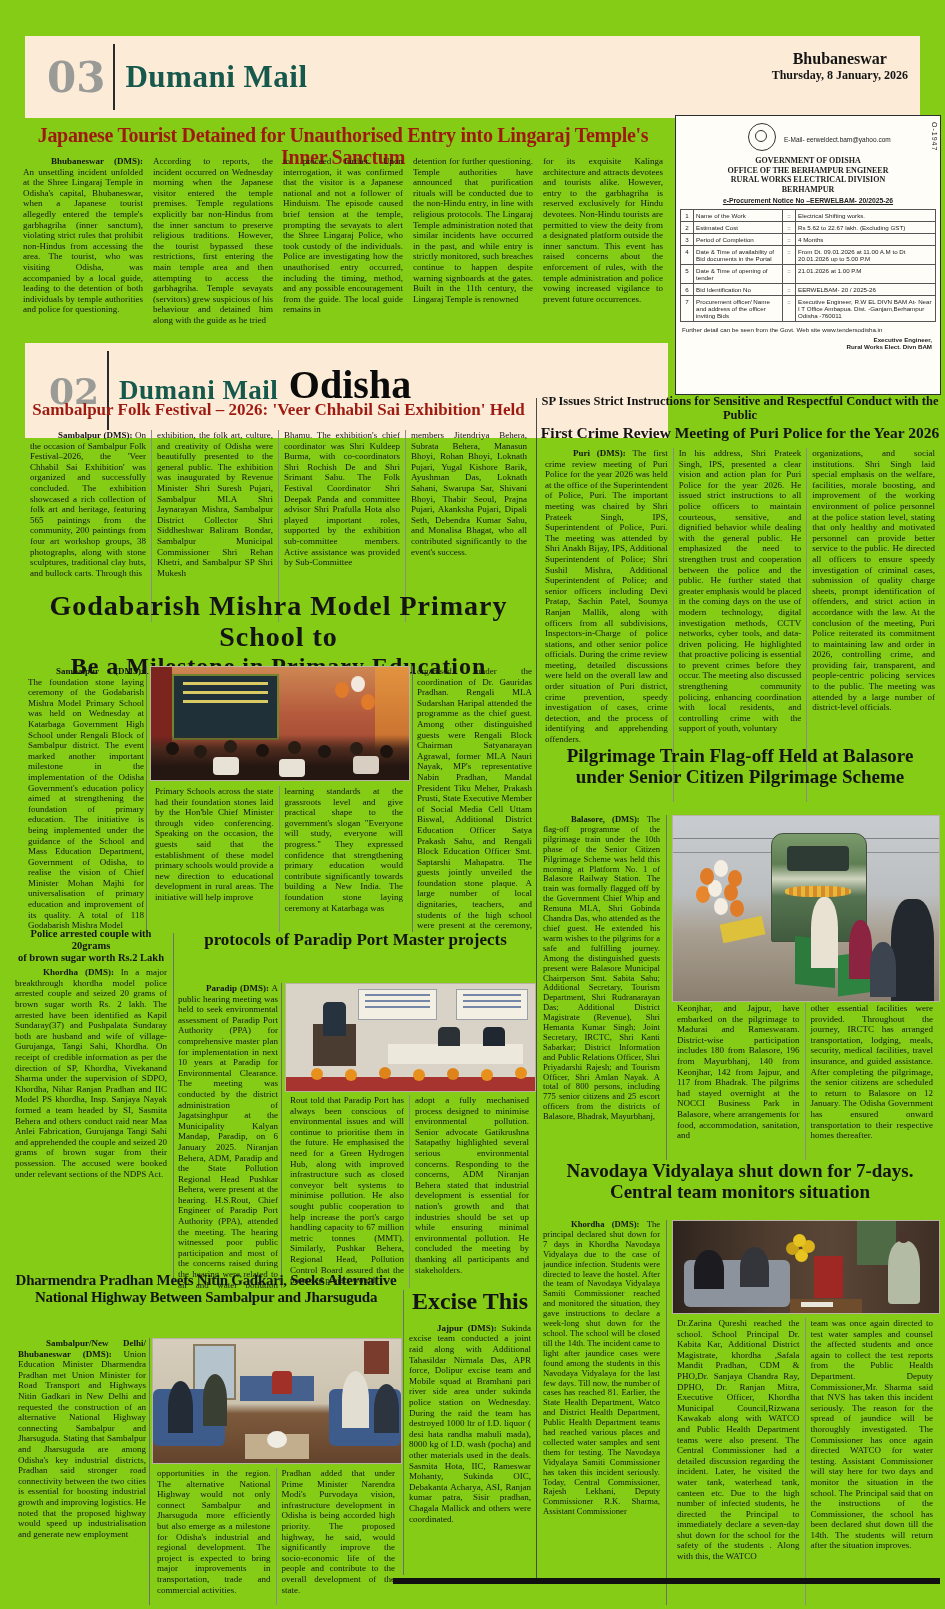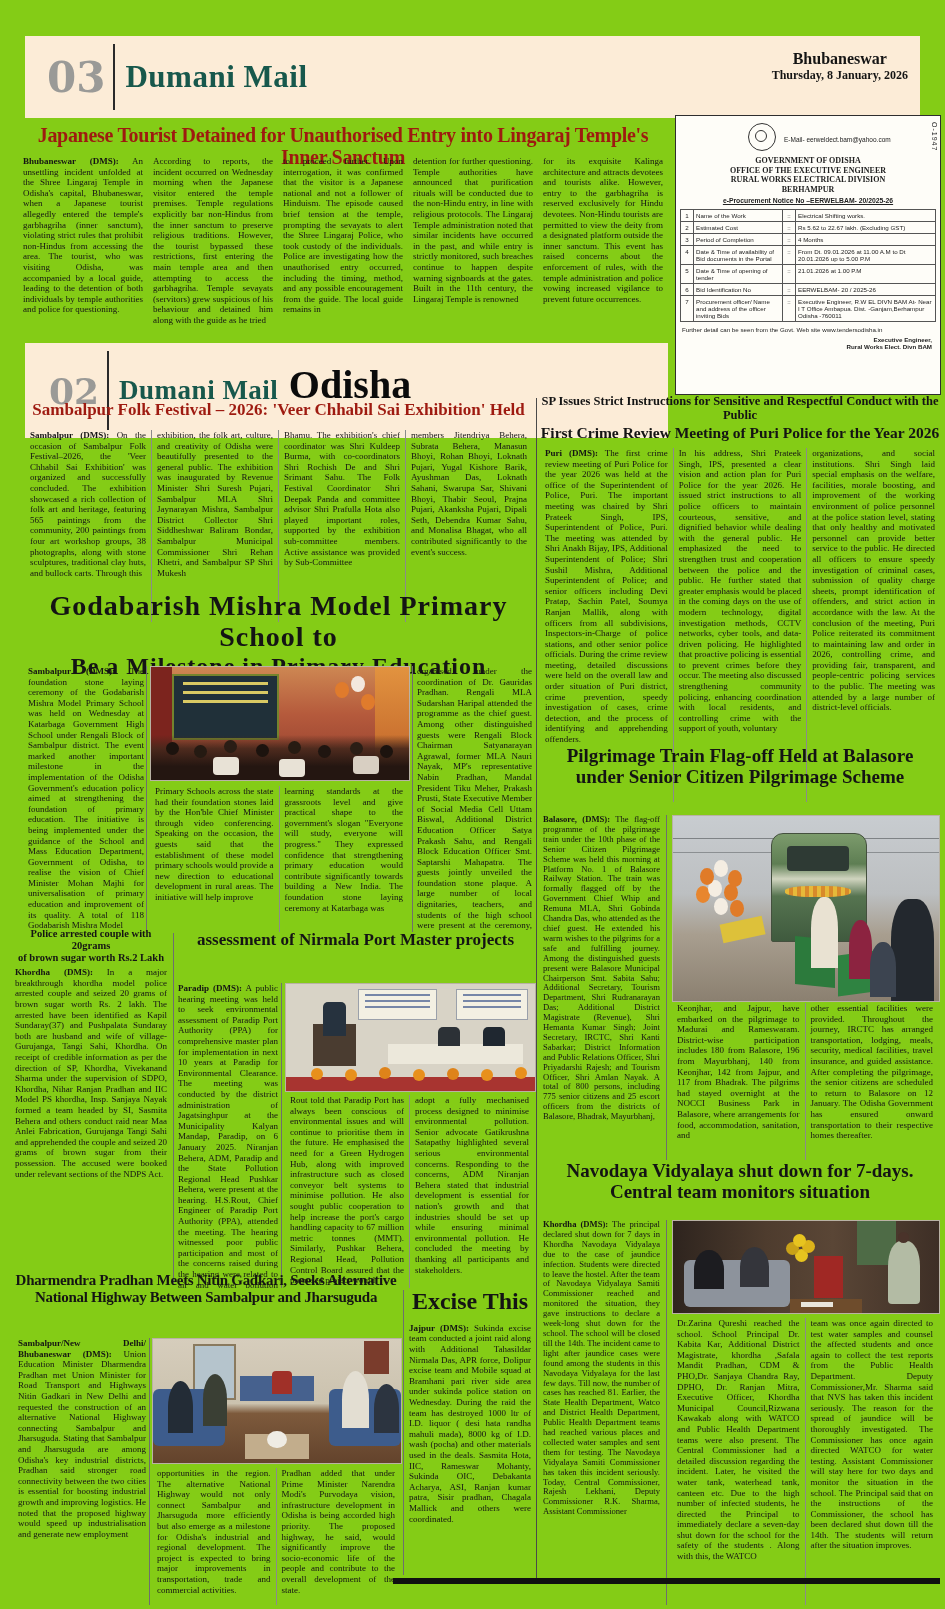--- a/index.html
+++ b/index.html
@@ -14,21 +14,21 @@
   .paper-title{position:absolute;text-align:center;font-family:"DejaVu Serif",serif;
                font-weight:900;font-style:italic;color:#0b0b0b;letter-spacing:3px;}
   .mast-right{position:absolute;right:12px;top:14px;text-align:center;font-weight:bold;}
   .section-name{position:absolute;font-weight:bold;color:#0b0b0b;}
   
   .hl{font-weight:bold;text-align:center;line-height:1.12;}
   .red{color:#9e1a10;}
   
   .bt{font-size:9px;line-height:10.6px;text-align:justify;overflow:hidden;}
   .bt-sm{font-size:8.6px;line-height:9.9px;}
-  .dl{font-weight:bold;}
+  .dl{font-weight:bold;margin-left:28px;}
   .cols{display:flex;height:100%;}
   .col{flex:1;padding:0 5px;overflow:hidden;}
   .rules > .col + .col{border-left:1px solid #8b8b8b;}
   .vr{position:absolute;width:1px;background:#6e6e6e;}
   .hbar{position:absolute;height:6px;background:#101010;}
   
   .photo{position:absolute;overflow:hidden;background:#bbb;border:1px solid #b9b2a4;}
   .photo div{position:absolute;}
   .ph-god{background:linear-gradient(180deg,#cd8752 0%,#b55a3c 42%,#8e3a2c 100%);}
   .ph-god .banner{left:8%;top:6%;width:40%;height:55%;background:#203039;border:2px solid #74832d;}
@@ -131,21 +131,21 @@
       <div class="col bt">for its exquisite Kalinga architecture and attracts devotees and tourists alike. However, entry to the garbhagriha is reserved exclusively for Hindu devotees. Non-Hindu tourists are permitted to view the deity from a designated platform outside the inner sanctum. This event has raised concerns about the enforcement of rules, with the temple administration and police vowing increased vigilance to prevent future occurrences.</div>
     </div>
   </div>
 
   <div class="tender" style="left:675px;top:115px;width:264px;height:278px;">
     <div class="seal"></div>
     <div class="email">E-Mail- eerweldect.bam@yahoo.com</div>
     <div class="code">O-1947</div>
     <div class="org">
       <div>GOVERNMENT OF ODISHA</div>
-      <div>OFFICE OF THE EXECUTIVE ENGINEER</div>
+      <div>OFFICE OF THE BERHAMPUR ENGINEER</div>
       <div>RURAL WORKS ELECTRICAL DIVISION</div>
       <div>BERHAMPUR</div>
     </div>
     <div class="notice">e-Procurement Notice No –EERWELBAM- 20/2025-26</div>
     <table class="ttable">
       <tbody>
           <tr>
             <td class="tn">1</td>
             <td class="tl">Name of the Work</td>
             <td class="ts">::</td>
@@ -250,21 +250,21 @@
   </div>
 
   <div class="abs" style="left:12px;top:928px;width:158px;height:330px;">
     <div class="hl" style="font-size:10.5px;">Police arrested couple with 20grams</div>
     <div class="hl" style="font-size:10.5px;">of brown sugar worth Rs.2 Lakh</div>
     <div class="bt" style="margin-top:4px;padding:0 3px;"><span class="dl">Khordha (DMS):</span> <span>In a major breakthrough khordha model police arrested couple and seized 20 grams of brown sugar worth Rs. 2 lakh. The arrested have been identified as Kapil Sundaray(37) and Pushpalata Sundaray both are husband and wife of village- Gurujanga, Tangi Sahi, Khordha. On receipt of credible information as per the direction of SP, Khordha, Vivekanand Sharma under the supervision of SDPO, Khordha, Nihar Ranjan Pradhan and IIC Model PS khordha, Insp. Sanjaya Nayak formed a team headed by SI, Sasmita Behera and others conduct raid near Maa Anlei Fabrication, Gurujanga Tangi Sahi and apprehended the couple and seized 20 grams of brown sugar from their possession. The accused were booked under relevant sections of the NDPS Act.</span></div>
   </div>
   <div class="vr" style="left:173px;top:933px;height:350px;"></div>
 
   <div class="abs" style="left:177px;top:930px;width:357px;height:358px;">
-    <div class="hl" style="font-size:17px;">assessment of Nirmala Port Master projects</div>
+    <div class="hl" style="font-size:17px;">protocols of Paradip Port Master projects</div>
     <div class="abs bt" style="left:1px;top:53px;width:100px;height:305px;"><span class="dl">Paradip (DMS):</span> <span>A public hearing meeting was held to seek environmental assessment of Paradip Port Authority (PPA) for comprehensive master plan for implementation in next 10 years at Paradip for Environmental Clearance. The meeting was conducted by the district administration of Jagatsinghpur at the Municipality Kalyan Mandap, Paradip, on 6 January 2025. Niranjan Behera, ADM, Paradip and the State Pollution Regional Head Pushkar Behera, were present at the hearing. H.S.Rout, Chief Engineer of Paradip Port Authority (PPA), attended the meeting. The hearing witnessed poor public participation and most of the concerns raised during the hearing were related to air and water pollution caused by existing industries in the region. Addressing the media, PPA Chief Engineer Shri</span></div>
     <div class="vr" style="left:104px;top:53px;height:305px;"></div>
     <div class="photo ph-par" style="left:108px;top:53px;width:249px;height:107px;">
       <div class="b1">
           <i></i>
           <i></i>
           <i></i>
         </div>
       <div class="b2">
           <i></i>

